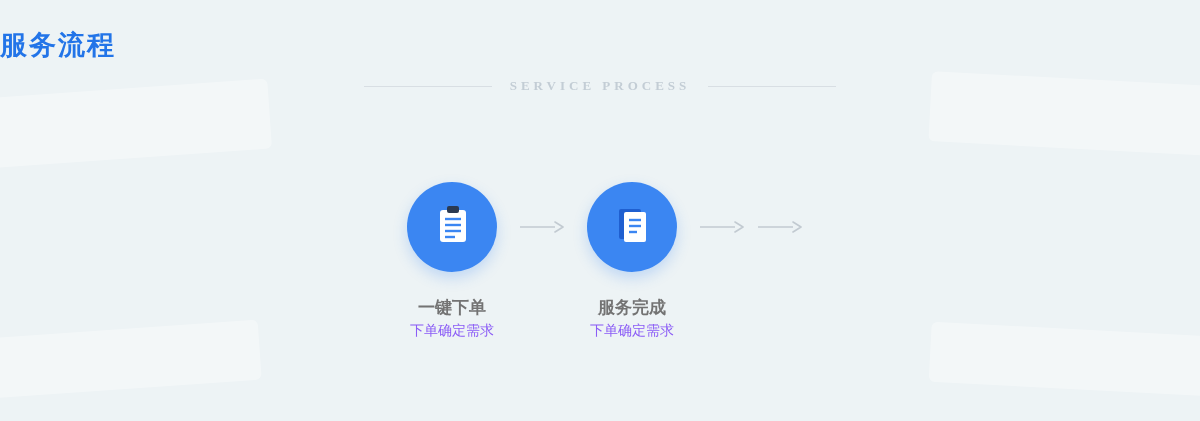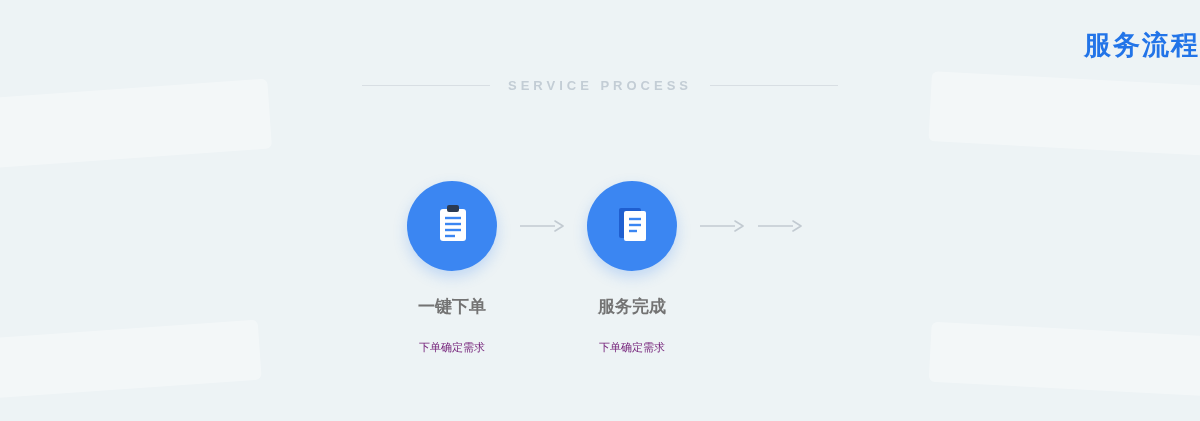--- a/index.html
+++ b/index.html
@@ -17,21 +17,21 @@
     background: rgba(255,255,255,0.35);
     transform: rotate(-4deg);
     border-radius: 6px;
     pointer-events: none;
   }
   .bg-1 { left: -60px;  top: 90px;  width: 330px; height: 70px; }
   .bg-2 { left: -40px;  top: 330px; width: 300px; height: 60px; }
   .bg-3 { right: -70px; top: 80px;  width: 340px; height: 70px; transform: rotate(3deg); }
   .bg-4 { right: -50px; top: 330px; width: 320px; height: 60px; transform: rotate(3deg); }
 
-  .header { position: relative; padding-top: 27px; text-align: right; }
+  .header { position: relative; padding-top: 27px; text-align: left; }
   .page-title {
     font-size: 27px;
     font-weight: bold;
     color: #2274e8;
     letter-spacing: 2px;
   }
   .subtitle-row {
     margin-top: 15px;
     display: flex;
     align-items: center;
@@ -41,20 +41,21 @@
   .subtitle-line {
     width: 128px;
     height: 1px;
     background: #d8dee3;
   }
   .subtitle-text {
     font-size: 13px;
     font-weight: bold;
     color: #c3cdd5;
     letter-spacing: 4px;
+    font-family: Liberation Serif, serif;
   }
 
   .steps-row {
     position: relative;
     margin-top: 88px;
     display: flex;
     justify-content: center;
     align-items: flex-start;
   }
   .step {
@@ -75,23 +76,23 @@
     box-shadow: 0 6px 14px rgba(59,134,242,0.25);
   }
   .step-title {
     margin-top: 24px;
     font-size: 17px;
     font-weight: bold;
     color: #737373;
     white-space: nowrap;
   }
   .step-desc {
-    margin-top: 22px;
-    font-size: 11px;
-    color: #701a75;
+    margin-top: 3px;
+    font-size: 14px;
+    color: #8b5cf6;
     white-space: nowrap;
   }
   .arrow {
     width: 58px;
     height: 90px;
     display: flex;
     align-items: center;
     justify-content: center;
     flex: none;
   }

